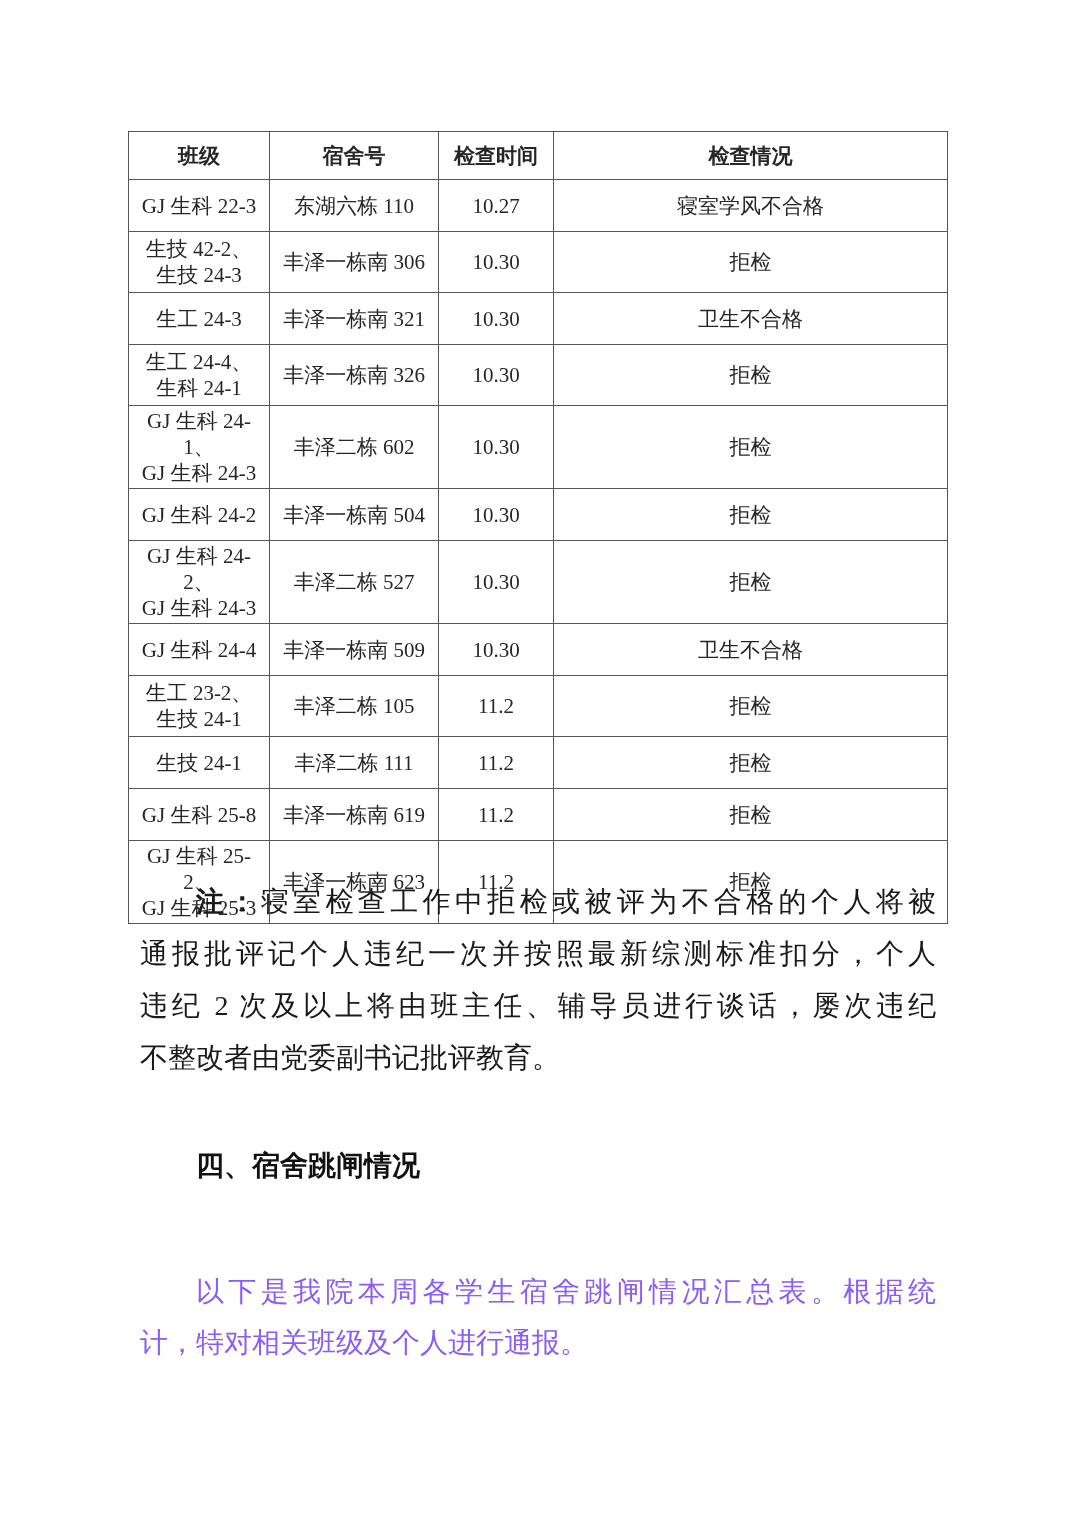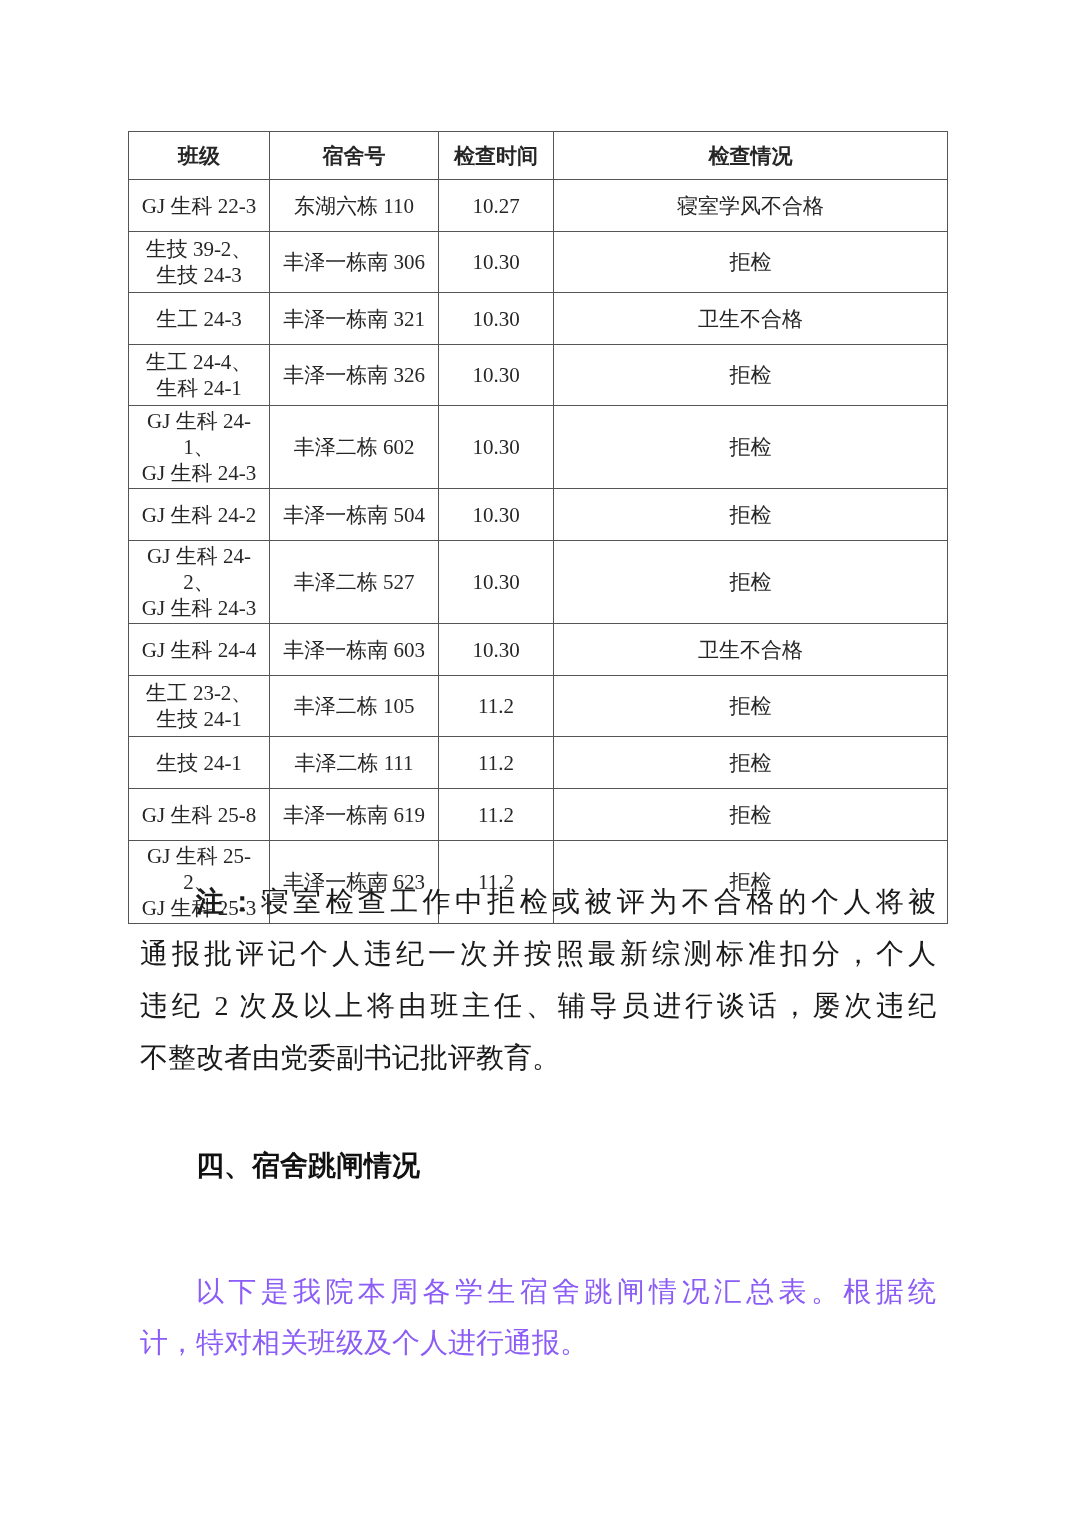--- a/index.html
+++ b/index.html
@@ -100,21 +100,21 @@
         <th>检查时间</th>
         <th>检查情况</th>
       </tr>
       <tr class="h-single">
         <td class="cell-class">GJ 生科 22-3</td>
         <td>东湖六栋 110</td>
         <td>10.27</td>
         <td>寝室学风不合格</td>
       </tr>
       <tr class="h-double">
-        <td class="cell-class">生技 39-2、
+        <td class="cell-class">生技 42-2、
 生技 24-3</td>
         <td>丰泽一栋南 306</td>
         <td>10.30</td>
         <td>拒检</td>
       </tr>
       <tr class="h-single">
         <td class="cell-class">生工 24-3</td>
         <td>丰泽一栋南 321</td>
         <td>10.30</td>
         <td>卫生不合格</td>
@@ -141,21 +141,21 @@
       </tr>
       <tr class="h-double">
         <td class="cell-class">GJ 生科 24-2、
 GJ 生科 24-3</td>
         <td>丰泽二栋 527</td>
         <td>10.30</td>
         <td>拒检</td>
       </tr>
       <tr class="h-single">
         <td class="cell-class">GJ 生科 24-4</td>
-        <td>丰泽一栋南 603</td>
+        <td>丰泽一栋南 509</td>
         <td>10.30</td>
         <td>卫生不合格</td>
       </tr>
       <tr class="h-double">
         <td class="cell-class">生工 23-2、
 生技 24-1</td>
         <td>丰泽二栋 105</td>
         <td>11.2</td>
         <td>拒检</td>
       </tr>

